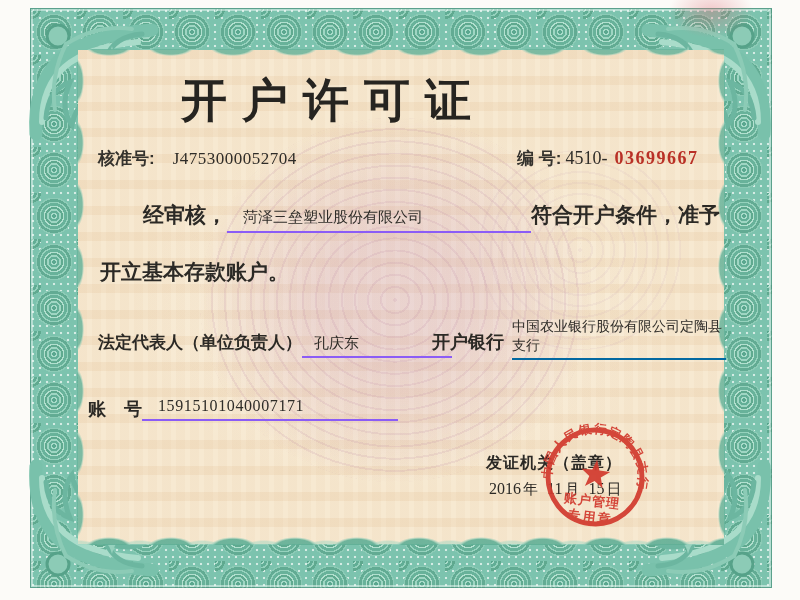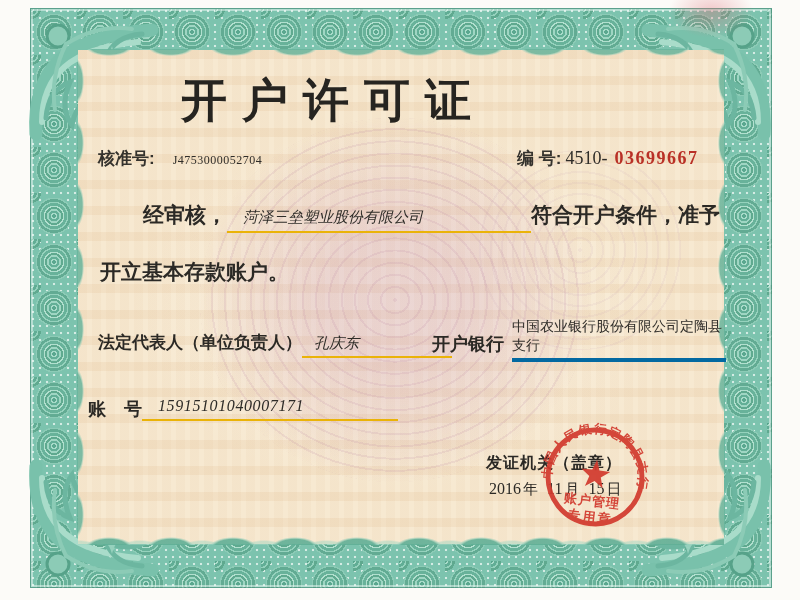--- a/index.html
+++ b/index.html
@@ -69,41 +69,40 @@
   
   .abs{position:absolute;}
   .title{
     top:70px;left:0;width:652px;text-align:center;
     font-family:"Liberation Serif",serif;font-weight:700;
     font-size:46px;letter-spacing:15px;text-indent:15px;color:#262420;
   }
   .lbl{font-weight:700;color:#34322d;}
   .serifv{font-family:"Liberation Serif",serif;color:#2f2d29;}
   .row-approval{left:98px;top:147px;font-size:17px;}
-  .row-approval .serifv{margin-left:18px;letter-spacing:.5px;font-size:12px;text-align:right;}
+  .row-approval .serifv{margin-left:18px;letter-spacing:.5px;font-size:17px;text-align:right;}
   .row-serial{left:517px;top:147px;font-size:17px;}
   .row-serial .serifv{margin-left:4px;font-size:18px;}
   .serial-red{color:var(--serial_red,#b93026);font-family:"Liberation Serif",serif;
     margin-left:7px;letter-spacing:1.5px;font-size:18px;font-weight:700;}
   .row-review{left:143px;top:201px;display:flex;align-items:baseline;}
   .b21{font-weight:700;font-size:21px;color:#2b2925;}
   .fill-line{
-    display:inline-block;border-bottom:2px solid #eab308;
+    display:inline-block;border-bottom:2px solid #8b5cf6;
     font-family:"Liberation Serif",serif;
-    font-style:italic;
   }
   .company{width:288px;font-size:15px;padding:0 0 4px 16px;}
   .row-line2{left:100px;top:258px;}
   .row-rep{left:98px;top:331px;display:flex;align-items:baseline;}
   .lbl17{font-weight:700;font-size:17px;color:#2b2925;}
   .repname{width:138px;font-size:15px;padding:0 0 3px 12px;}
   .bank-group{left:432px;top:317px;display:flex;align-items:flex-end;}
   .bank-label{font-weight:700;font-size:18px;color:#2b2925;margin:0 8px 6px 0;white-space:nowrap;}
   .bank-col{
-    width:214px;border-bottom:4px solid #0369a1;padding-bottom:3px;
+    width:214px;border-bottom:2px solid #0369a1;padding-bottom:3px;
     font-family:"Liberation Serif",serif;font-size:14px;line-height:19px;color:#2f2d29;
   }
   .row-account{left:88px;top:397px;display:flex;align-items:flex-end;}
   .lbl18{font-weight:700;font-size:18px;color:#2b2925;}
   .accnum{width:240px;font-size:16px;letter-spacing:.6px;padding:0 0 4px 16px;}
   .row-issuer{left:486px;top:453px;font-weight:700;font-size:16px;letter-spacing:1px;color:#2b2925;}
   .row-date{left:489px;top:480px;font-size:15px;color:#2b2925;}
   .row-date .num{font-family:"Liberation Serif",serif;font-size:16px;}
   .row-date .unit{margin:0 9px 0 2px;}
   

